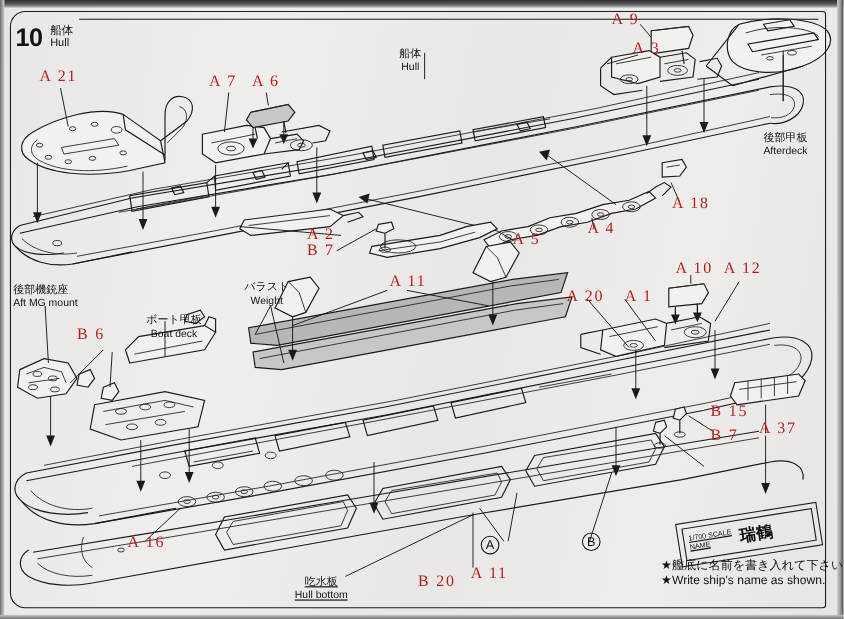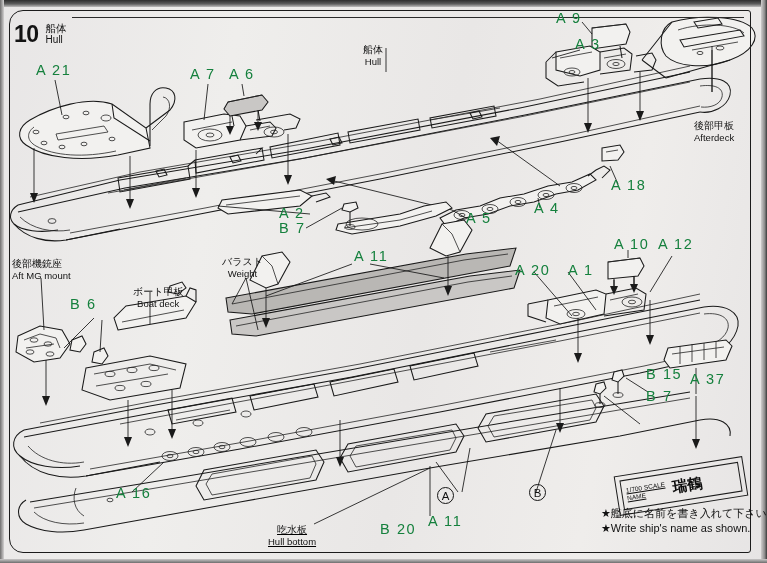--- a/index.html
+++ b/index.html
@@ -89,23 +89,23 @@
   
   #head-rule {
     position: absolute;
     left: 72px; top: 17px;
     width: 672px; height: 0;
     border-top: 1.1px solid #2a2a2a;
   }
   
   .plabel {
     position: absolute;
-    font-family: Liberation Sans, sans-serif;
+    font-family: Liberation Serif, serif;
     font-size: 14.5px;
-    color: #15803d;
+    color: #b91c1c;
     letter-spacing: 1.6px;
     white-space: nowrap;
   }
   
   .callout {
     position: absolute;
     text-align: center;
     white-space: nowrap;
   }
   .callout .jp { font-size: 10px; }
@@ -612,21 +612,21 @@
   <div class="plabel" style="left:534px; top:200px;">A 4</div>
   <div class="plabel" style="left:611px; top:177px;">A 18</div>
   <div class="plabel" style="left:354px; top:248px;">A 11</div>
   <div class="plabel" style="left:70px;  top:296px;">B 6</div>
   <div class="plabel" style="left:515px; top:262px;">A 20</div>
   <div class="plabel" style="left:568px; top:262px;">A 1</div>
   <div class="plabel" style="left:614px; top:236px;">A 10</div>
   <div class="plabel" style="left:658px; top:236px;">A 12</div>
   <div class="plabel" style="left:646px; top:366px;">B 15</div>
   <div class="plabel" style="left:646px; top:388px;">B 7</div>
-  <div class="plabel" style="left:690px; top:371px;">A 37</div>
+  <div class="plabel" style="left:690px; top:382px;">A 37</div>
   <div class="plabel" style="left:116px; top:485px;">A 16</div>
   <div class="plabel" style="left:380px; top:521px;">B 20</div>
   <div class="plabel" style="left:428px; top:513px;">A 11</div>
 
   <div class="circmark" style="left:437px; top:487px;">A</div>
   <div class="circmark" style="left:529px; top:484px;">B</div>
 
   <div id="nameplate">
     <div class="plate-outer"></div>
     <div class="plate-inner">

